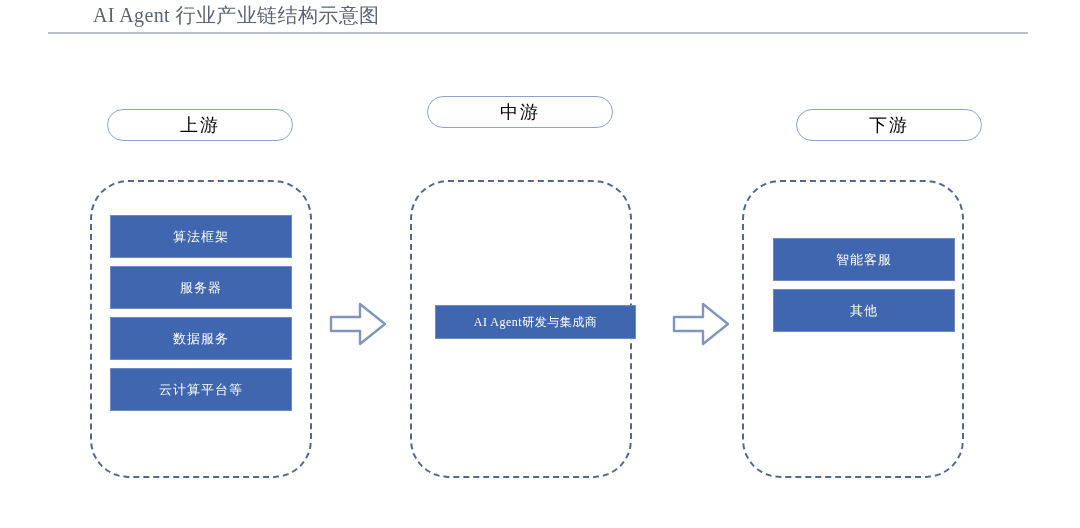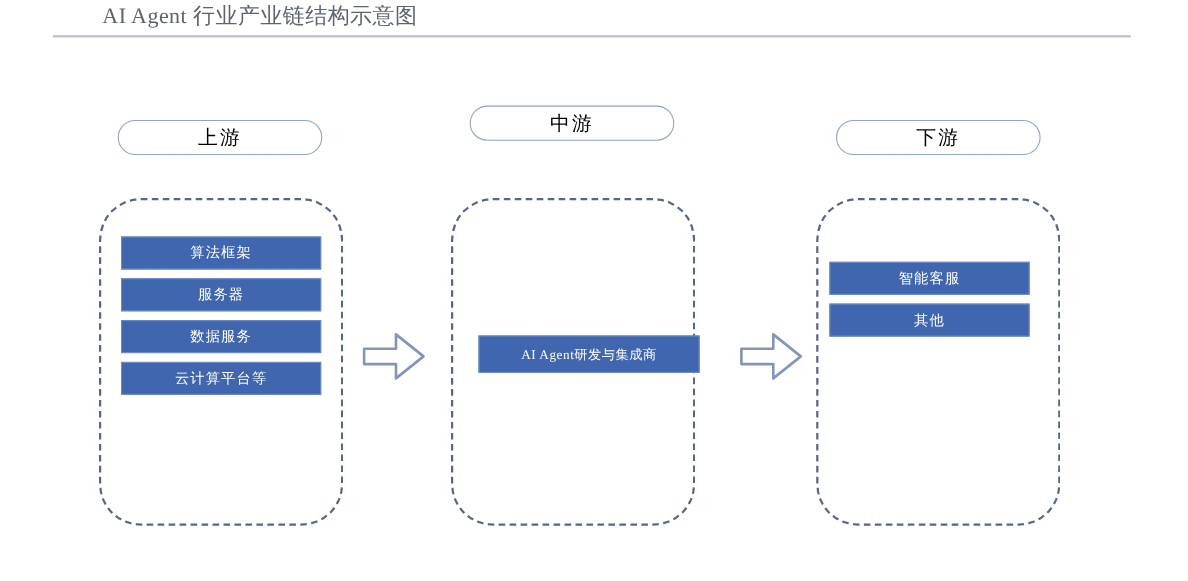--- a/index.html
+++ b/index.html
@@ -46,21 +46,21 @@
     box-sizing: border-box;
     display: flex;
     align-items: center;
     justify-content: center;
     font-size: 18px;
     color: #000000;
     letter-spacing: 2px;
   }
   #label-upstream   { left: 107px; top: 109px; width: 186px; }
   #label-midstream  { left: 427px; top: 96px; width: 186px; }
-  #label-downstream { left: 760px; top: 109px; width: 186px; text-align: right; }
+  #label-downstream { left: 796px; top: 109px; width: 186px; text-align: right; }
 
   
   .stage-container {
     position: absolute;
     top: 180px;
     height: 298px;
     border: 2px dashed #56658c;
     border-radius: 38px;
     box-sizing: border-box;
     background: transparent;
@@ -75,27 +75,27 @@
     display: flex;
     flex-direction: column;
   }
   #stack-upstream {
     left: 110px;
     top: 215px;
     width: 182px;
     gap: 8px;
   }
   #stack-downstream {
-    left: 754px;
+    left: 773px;
     top: 238px;
     width: 182px;
     gap: 8px;
   }
   .item-box {
-    height: 30px;
+    height: 43px;
     background: #3f66ae;
     border: 1px solid #6d8bc4;
     box-sizing: border-box;
     display: flex;
     align-items: center;
     justify-content: center;
     color: #ffffff;
     font-size: 13px;
     letter-spacing: 1px;
     white-space: nowrap;

